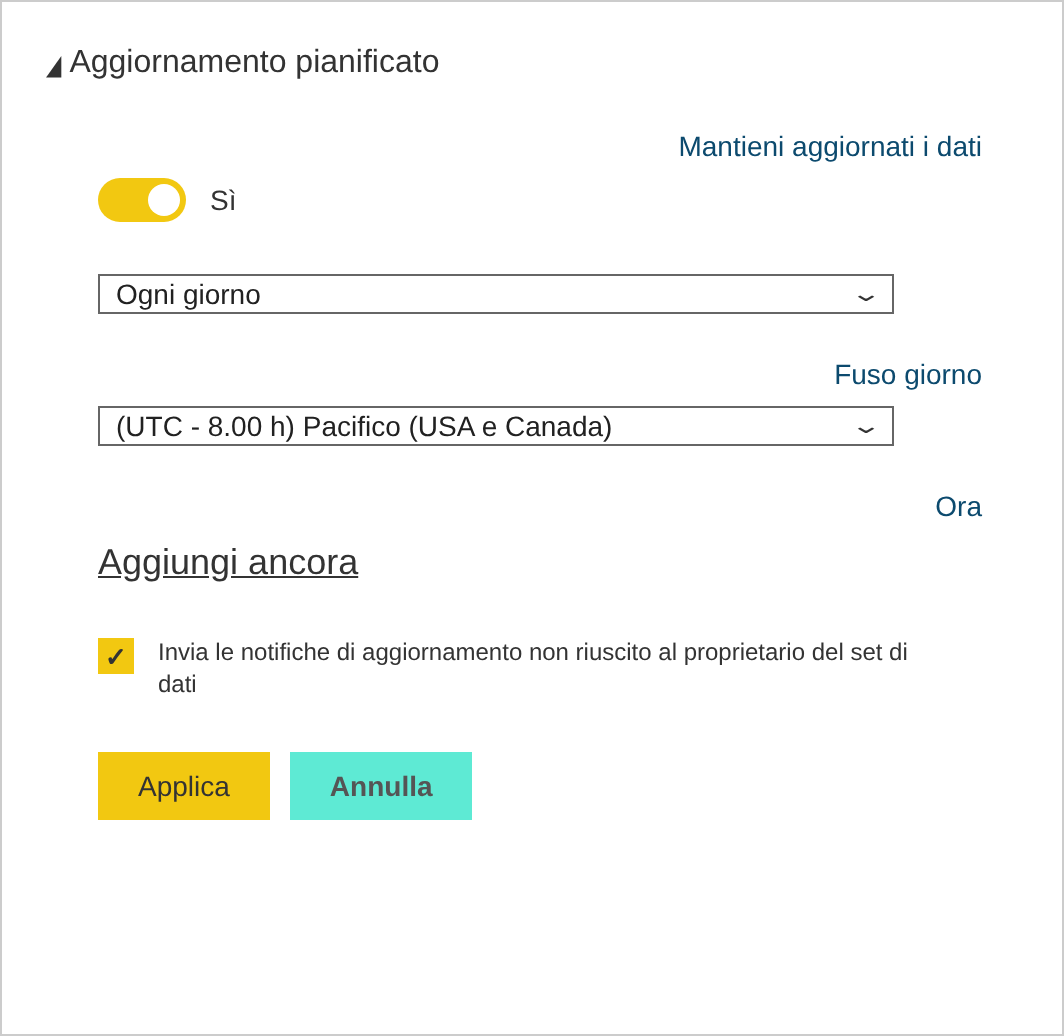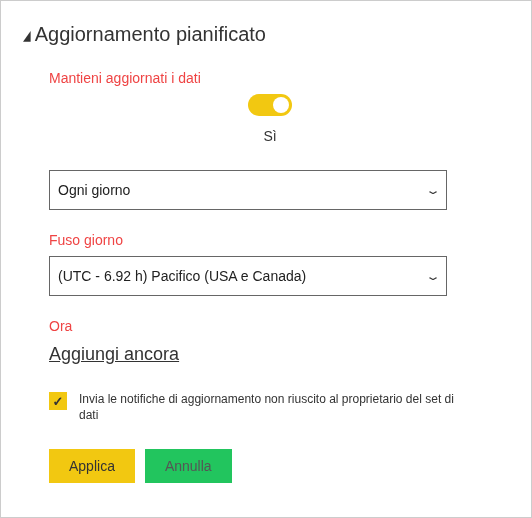--- a/index.html
+++ b/index.html
@@ -19,36 +19,36 @@
       margin-bottom: 24px;
     }
     .collapse-caret {
       font-size: 10px;
       color: #333;
       transform: scaleY(1.4);
       position: relative;
       top: 1px;
     }
     .header-title {
-      font-size: 20px;
+      font-size: 16px;
       font-weight: 400;
       color: #333;
     }
     .form-body { padding-left: 26px; }
     .label {
       font-size: 14px;
-      color: #ef4444;
+      color: #0c4a6e;
       margin-bottom: 8px;
+      text-align: right;
     }
     .toggle-row {
       display: flex;
       align-items: center;
       gap: 12px;
       margin-bottom: 26px;
-      flex-direction: column;
     }
     .toggle {
       width: 44px;
       height: 22px;
       border-radius: 11px;
       background: #f2c811;
       position: relative;
       cursor: pointer;
     }
     .toggle-knob {
@@ -60,21 +60,21 @@
       top: 3px;
       right: 3px;
     }
     .toggle-text {
       font-size: 14px;
       color: #333;
     }
     .field-group { margin-bottom: 22px; }
     .select-box {
       width: 398px;
-      height: 40px;
+      height: 20px;
       border: 1px solid #666;
       display: flex;
       align-items: center;
       justify-content: space-between;
       padding: 0 8px;
       font-size: 14px;
       cursor: pointer;
       background: #fff;
     }
     .chevron {
@@ -129,22 +129,23 @@
       border: none;
       font-size: 14px;
       font-family: inherit;
       cursor: pointer;
     }
     .btn-primary {
       background: #f2c811;
       color: #333;
     }
     .btn-secondary {
-      background: #22c55e;
+      background: #5eead4;
       color: #555;
+      font-weight: bold;
     }
   </style>
 </head>
 <body>
 
 <div class="header">
   <span class="collapse-caret">◢</span>
   <span class="header-title">Aggiornamento pianificato</span>
 </div>
 
@@ -161,21 +162,21 @@
   <div class="field-group">
     <div class="select-box">
       <span>Ogni giorno</span>
       <span class="chevron">⌄</span>
     </div>
   </div>
 
   <div class="field-group">
     <div class="label">Fuso giorno</div>
     <div class="select-box">
-      <span>(UTC - 6.92 h) Pacifico (USA e Canada)</span>
+      <span>(UTC - 8.00 h) Pacifico (USA e Canada)</span>
       <span class="chevron">⌄</span>
     </div>
   </div>
 
   <div class="field-group">
     <div class="label">Ora</div>
     <span class="link-text">Aggiungi ancora</span>
   </div>
 
   <div class="checkbox-row">

